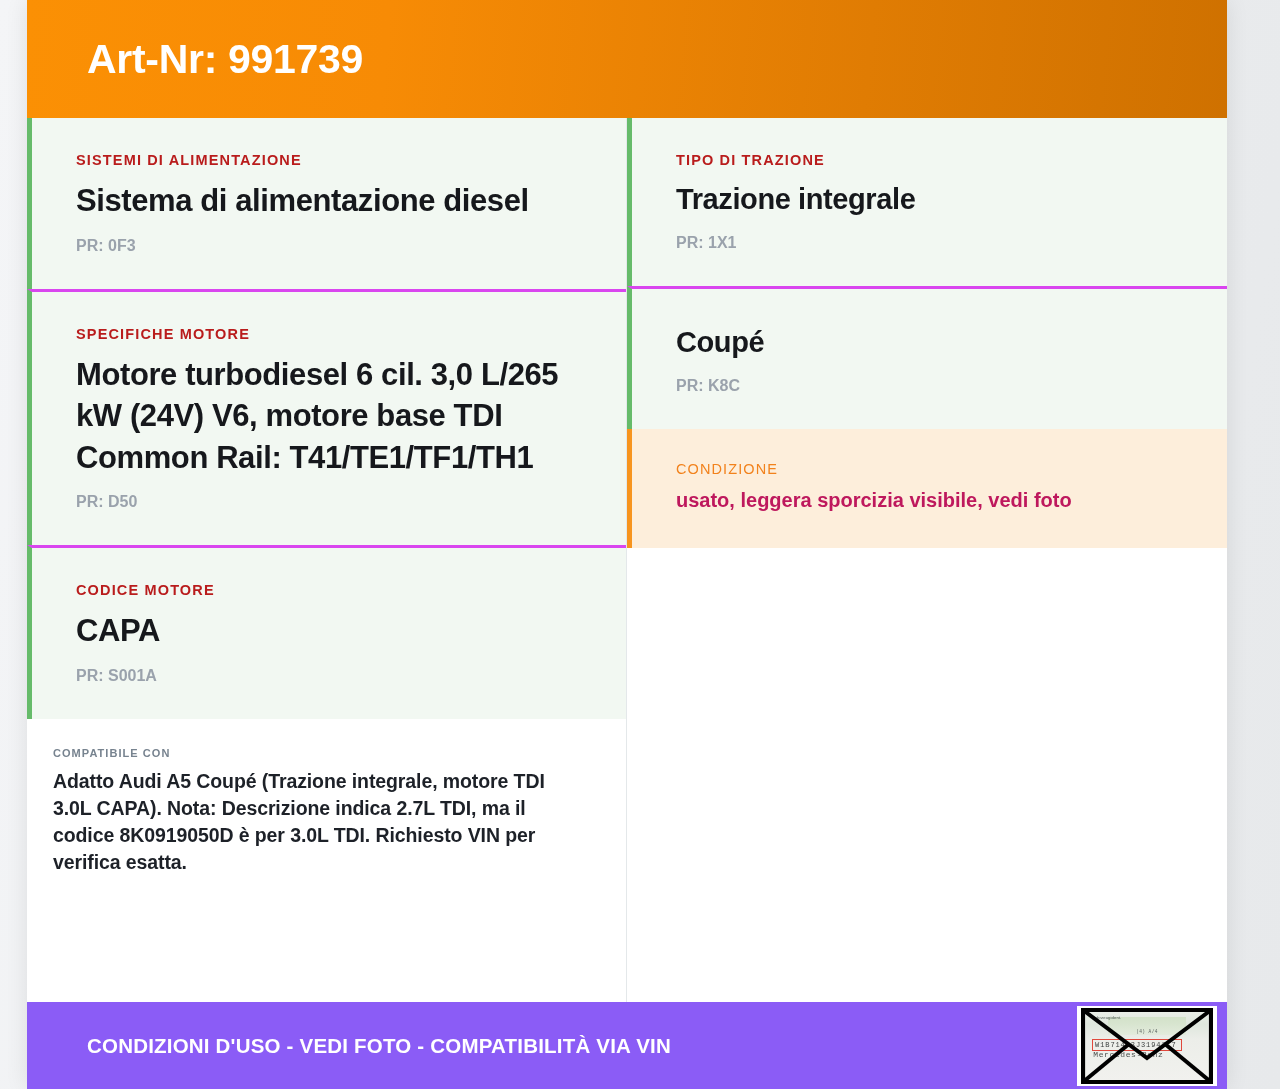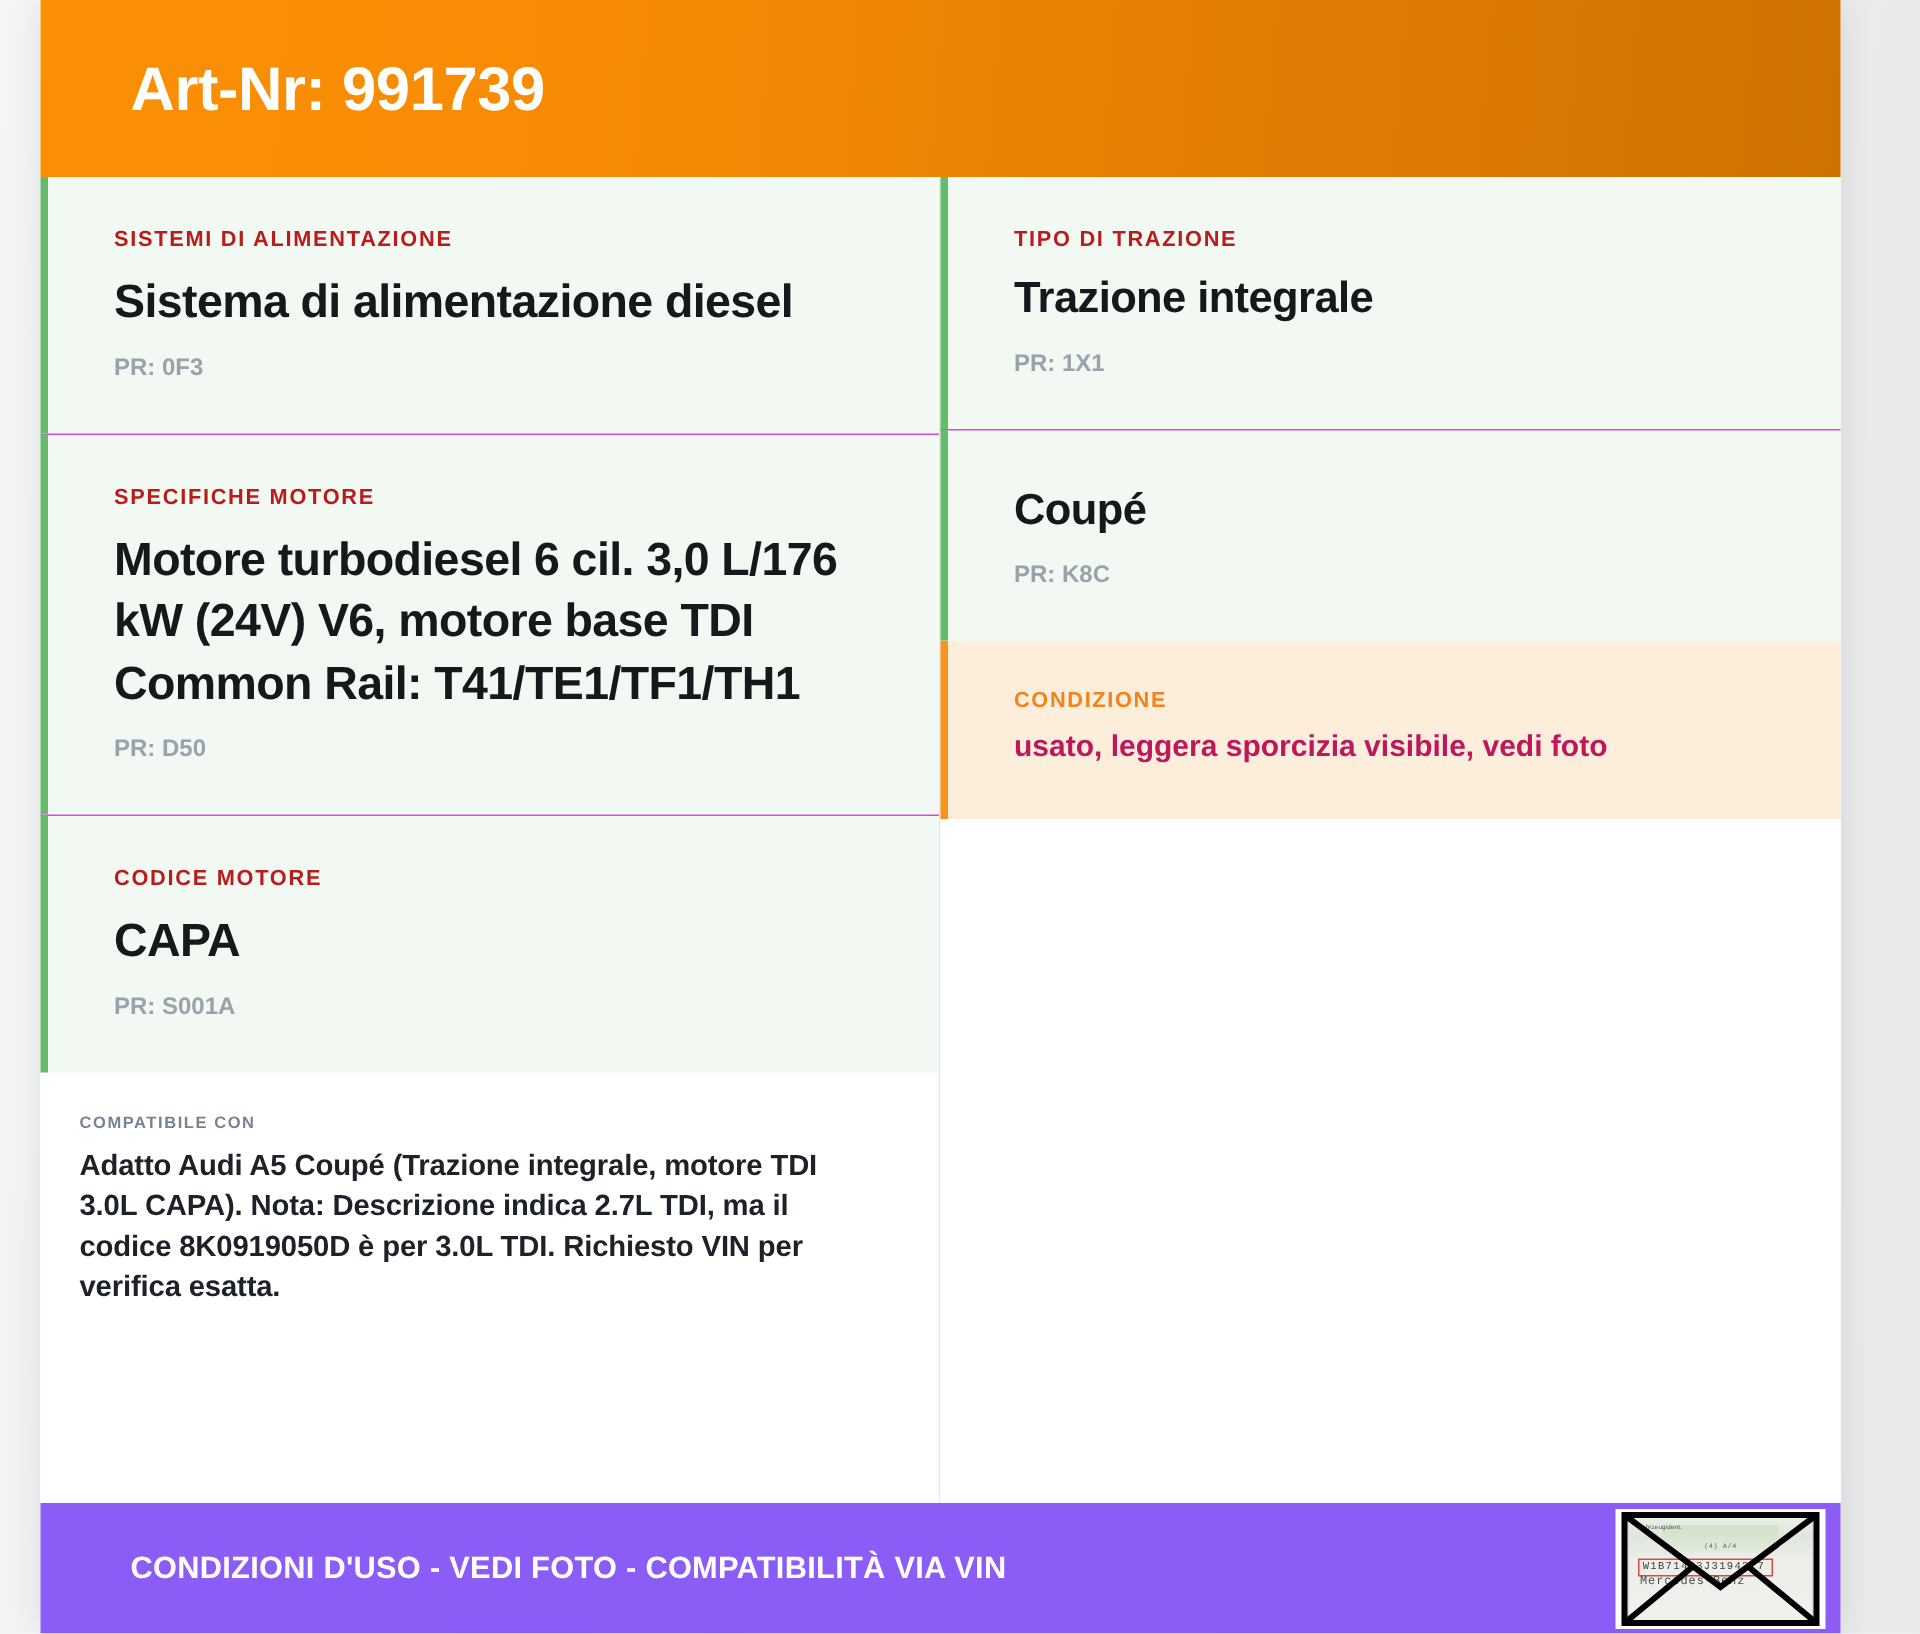--- a/index.html
+++ b/index.html
@@ -39,21 +39,21 @@
   .col-left  { width: 600px; flex: 0 0 600px; display: flex; flex-direction: column; border-right: 1px solid #e4e8ea; }
   .col-right { flex: 1 1 auto; display: flex; flex-direction: column; }
 
   
   .spec {
     position: relative;
     background: #f2f8f2;
     border-left: 5px solid #66bb6a;
     padding: 34px 44px 34px 44px;
   }
-  .spec + .spec { border-top: 1px solid #d946ef; }
+  .spec + .spec { border-top: 3px solid #d946ef; }
   .spec-label {
     font-size: 14.5px; font-weight: 700; letter-spacing: 1.15px;
     color: #b91c1c; text-transform: uppercase; line-height: 1.2;
     margin-bottom: 11px;
   }
   .spec-value {
     font-size: 31px; font-weight: 700; color: #16181c;
     line-height: 1.33; letter-spacing: -0.4px;
     margin-bottom: 14px;
   }
@@ -62,21 +62,21 @@
     font-size: 16px; color: #9aa2ac; font-weight: 700; line-height: 1.2;
   }
 
   
   .cond {
     background: #fdeedb;
     border-left: 5px solid #f7941e;
     padding: 32px 44px 34px 44px;
   }
   .cond-label {
-    font-size: 14.5px; font-weight: 700; letter-spacing: 1.1px;
+    font-size: 14.5px; font-weight: 400; letter-spacing: 1.1px;
     color: #f2821c; text-transform: uppercase; margin-bottom: 10px;
   }
   .cond-value {
     font-size: 20px; font-weight: 700; color: #be185d; line-height: 1.35;
   }
 
   
   .filler { flex: 1 1 auto; background: #ffffff; }
 
   
@@ -163,21 +163,21 @@
       <div class="col-left">
 
         <div class="spec">
           <div class="spec-label">SISTEMI DI ALIMENTAZIONE</div>
           <div class="spec-value">Sistema di alimentazione diesel</div>
           <div class="spec-pr">PR: 0F3</div>
         </div>
 
         <div class="spec">
           <div class="spec-label">SPECIFICHE MOTORE</div>
-          <div class="spec-value">Motore turbodiesel 6 cil. 3,0 L/176 kW (24V) V6, motore base TDI Common Rail: T41/TE1/TF1/TH1</div>
+          <div class="spec-value">Motore turbodiesel 6 cil. 3,0 L/265 kW (24V) V6, motore base TDI Common Rail: T41/TE1/TF1/TH1</div>
           <div class="spec-pr">PR: D50</div>
         </div>
 
         <div class="spec">
           <div class="spec-label">CODICE MOTORE</div>
           <div class="spec-value">CAPA</div>
           <div class="spec-pr">PR: S001A</div>
         </div>
 
         <div class="compat">

